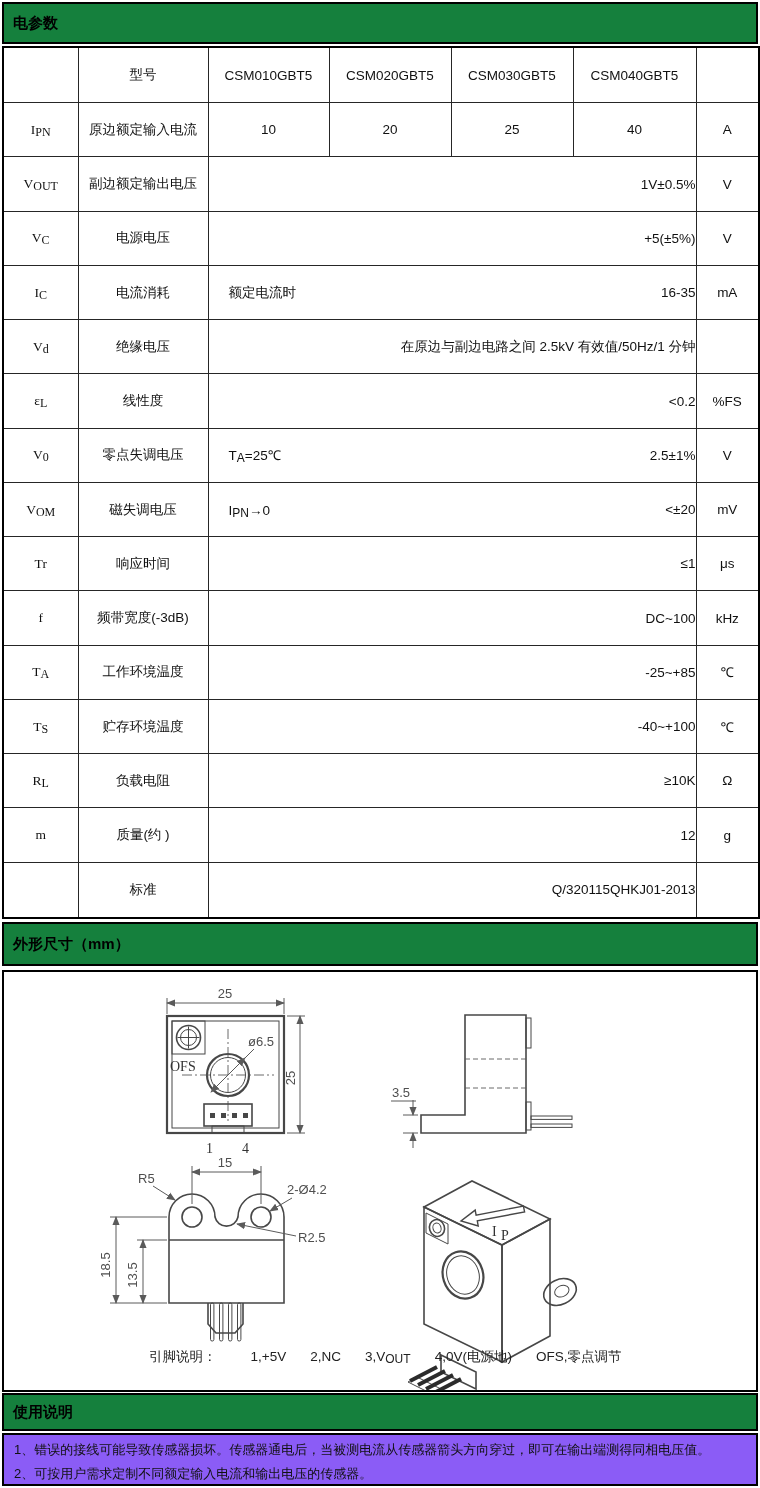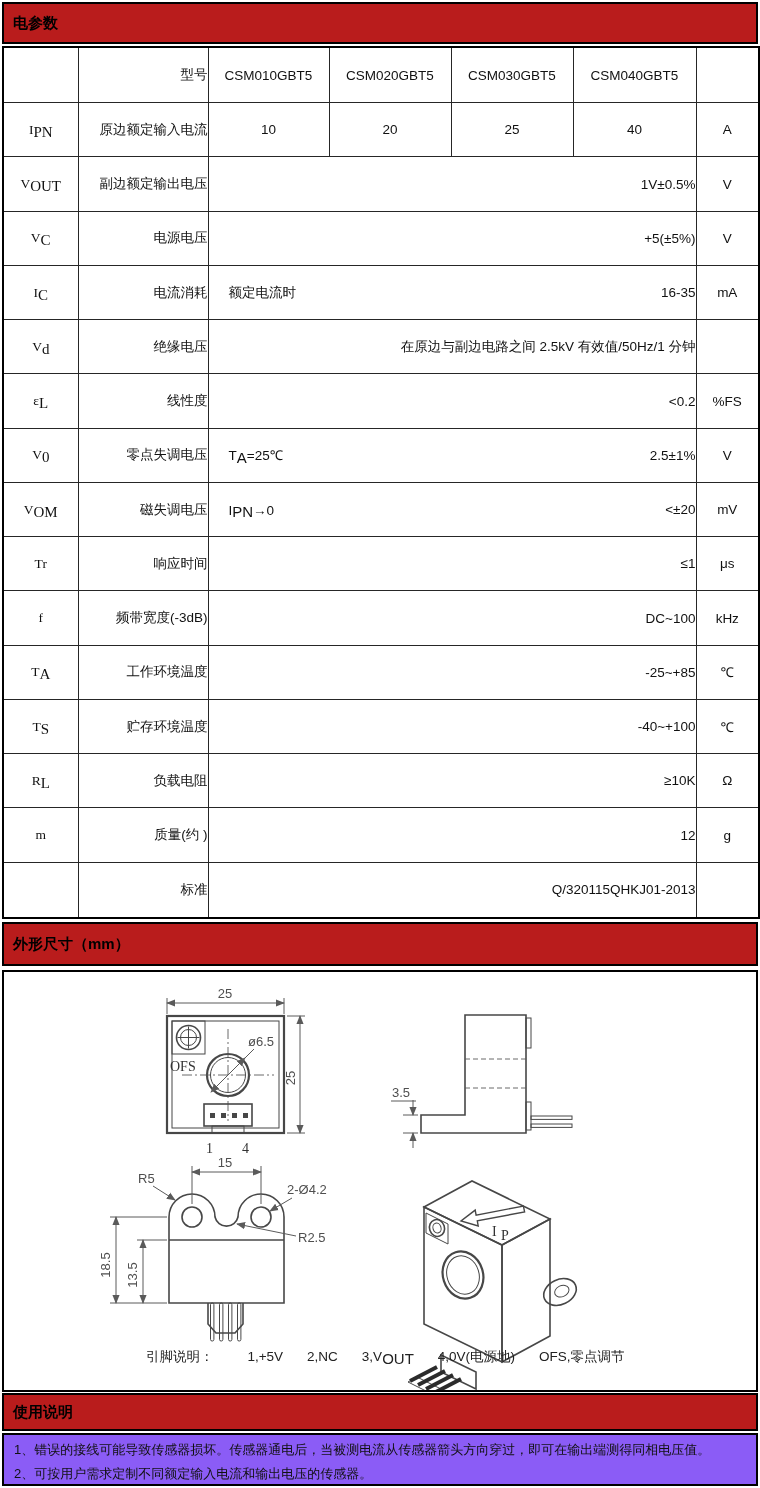--- a/index.html
+++ b/index.html
@@ -1,36 +1,36 @@
 <!DOCTYPE html>
 <html><head>
 <meta charset="utf-8">
 <style>
   html,body{margin:0;padding:0;background:#fff;}
   .page{position:relative;width:760px;height:1488px;background:#ffffff;
         font-family:"Liberation Sans",sans-serif;color:#111;overflow:hidden;}
 
   
   .band{position:absolute;left:2px;width:756px;box-sizing:border-box;
-        background:#b91c1c;border:2px solid #000;
+        background:#15803d;border:2px solid #000;
         display:flex;align-items:center;padding-left:9px;
         font-weight:bold;font-size:15px;color:#000;}
   .band-electrical{top:2px;height:42px;}
   .band-dimensions{top:922px;height:44px;}
   .band-usage{top:1393px;height:38px;}
 
   
   table.spec{position:absolute;top:46px;left:2px;width:756px;height:873px;
              border-collapse:collapse;table-layout:fixed;
              border:2px solid #000;}
   table.spec td{border:1px solid #262626;padding:0;vertical-align:middle;
                 font-size:13.5px;color:#111;overflow:hidden;}
   td.c-sym{text-align:center;font-family:"Liberation Serif",serif;font-size:16px;}
-  td.c-sym sub,.cond sub,.mval sub,.pin-note sub{font-size:15px;vertical-align:-0.18em;line-height:0;}
-  td.c-param{text-align:right;padding-left:10px;}
+  td.c-sym sub,.cond sub,.mval sub,.pin-note sub{font-size:12px;vertical-align:-0.18em;line-height:0;}
+  td.c-param{text-align:center;padding-left:10px;}
   td.c-val{text-align:center;}
   td.c-merged{text-align:right;position:relative;}
   td.c-merged .cond{position:absolute;left:20px;top:50%;transform:translateY(-50%);
                     white-space:pre;font-size:13.5px;}
   td.c-unit{text-align:center;font-size:13px;}
 
   
   .panel-drawings{position:absolute;top:970px;left:2px;width:756px;height:422px;
                   box-sizing:border-box;border:2px solid #000;background:#fff;}
   .panel-drawings svg{position:absolute;left:0;top:0;}

